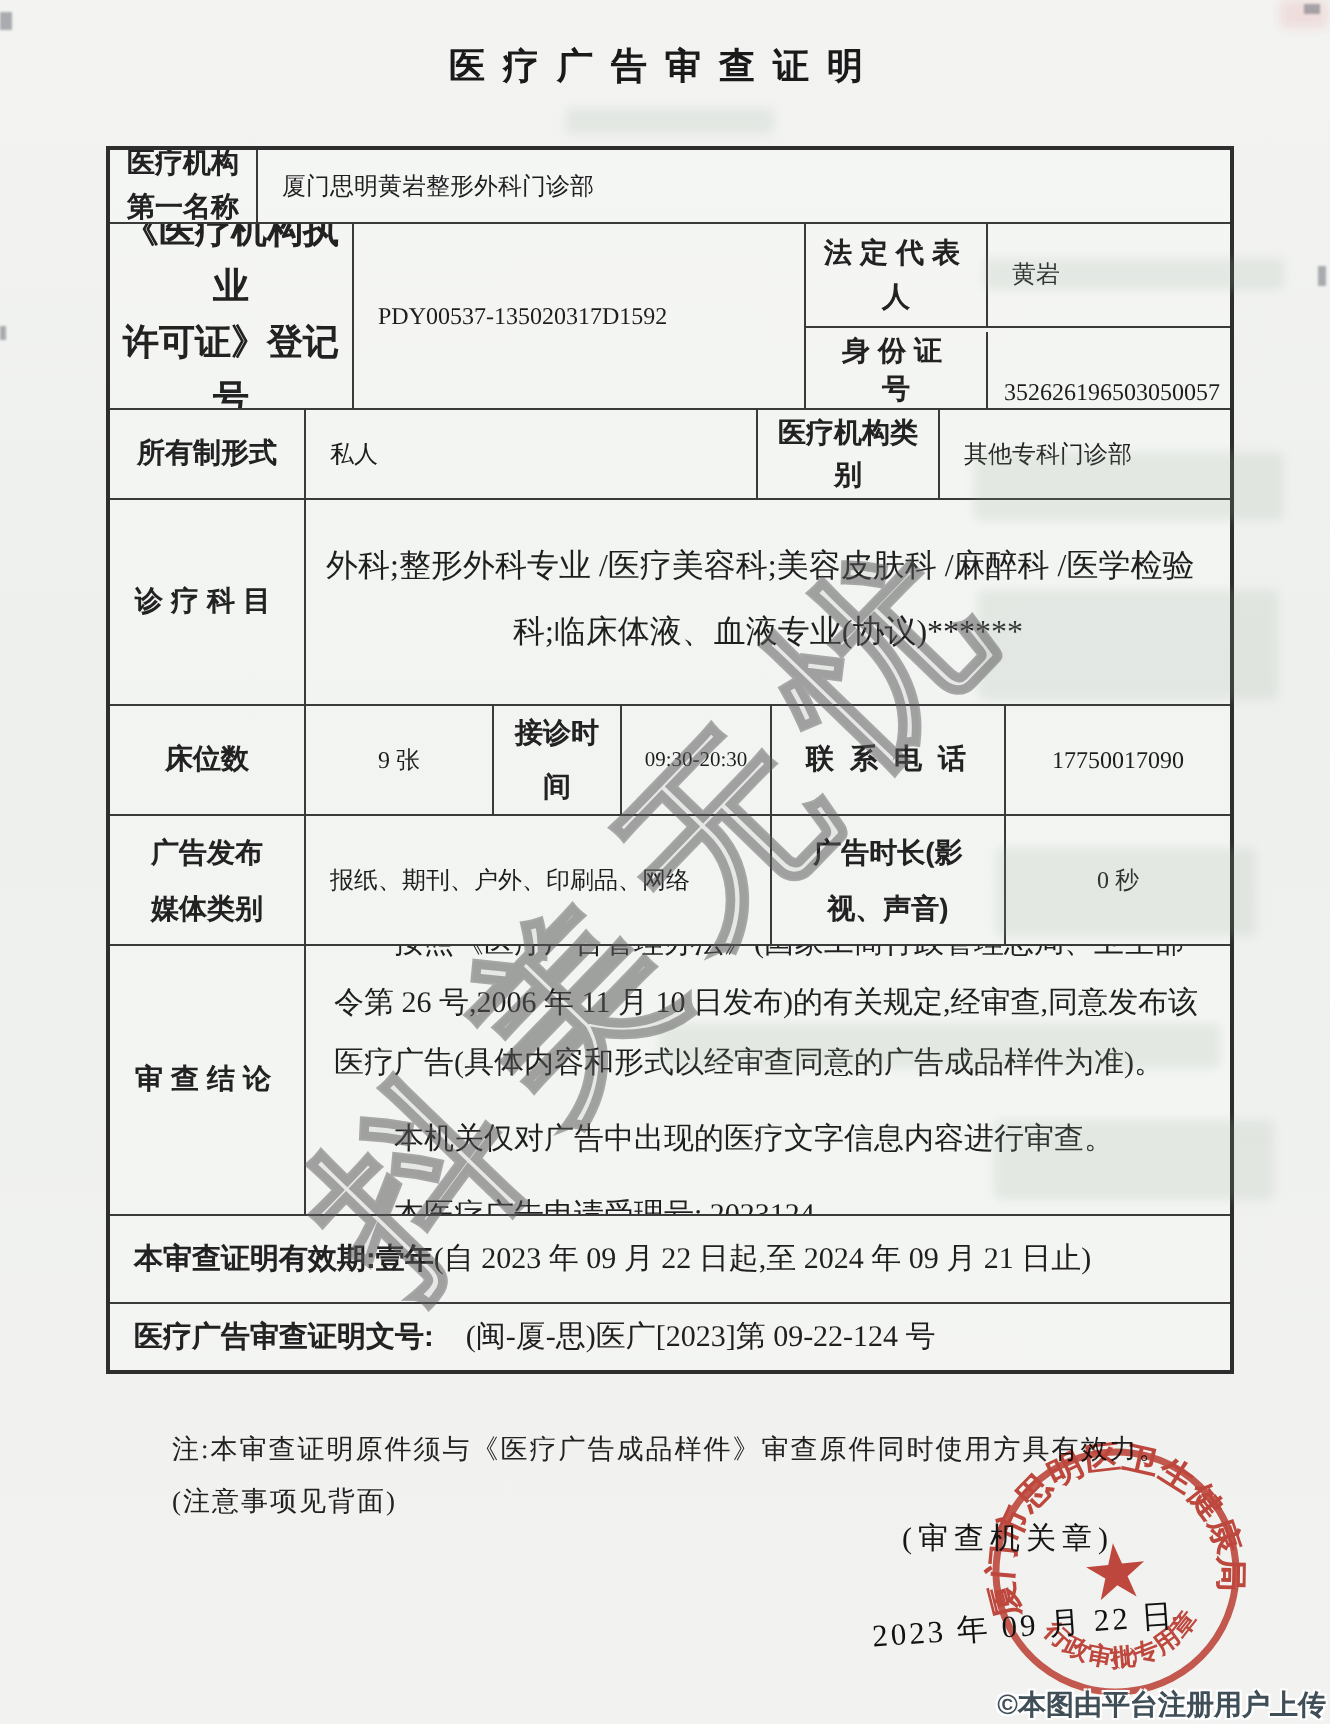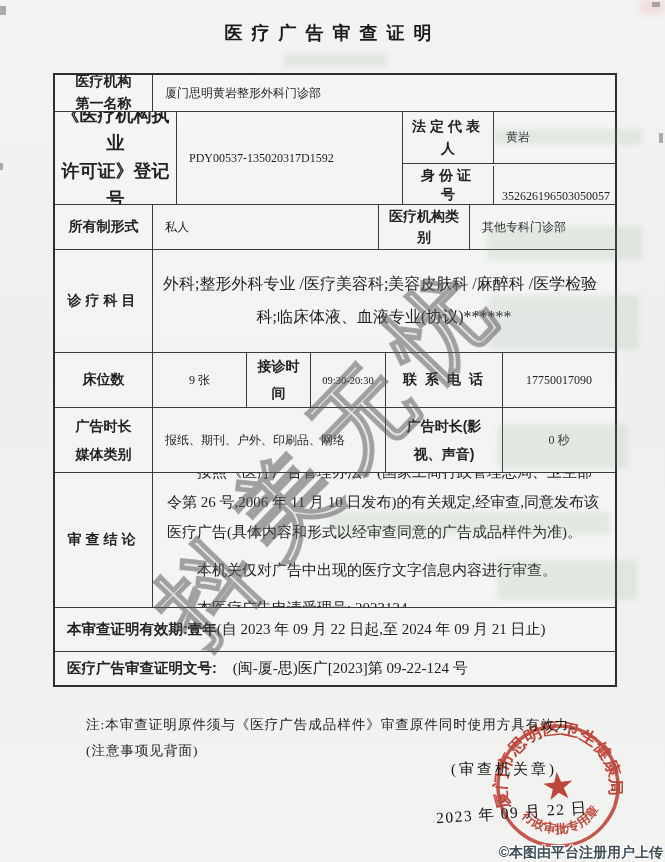--- a/index.html
+++ b/index.html
@@ -78,21 +78,21 @@
   <div class="speck" style="left:652px;top:2px;width:8px;height:5px;"></div>
   <div class="speck" style="left:0;top:6px;width:6px;height:9px;"></div>
   <div class="speck" style="left:659px;top:133px;width:4px;height:10px;"></div>
   <div class="speck" style="left:0;top:163px;width:3px;height:7px;"></div>
 
   <div class="title">医疗广告审查证明</div>
 
   <div class="tbl">
 
     <div class="row" style="height:37px;">
-      <div class="c lab" style="width:98px;text-align:right;">
+      <div class="c lab" style="width:74px;text-align:right;">
         <div>医疗机构</div>
         <div>第一名称</div>
       </div>
       <div class="c val last" style="flex:1;">厦门思明黄岩整形外科门诊部</div>
     </div>
 
     <div class="row" style="height:93px;">
       <div class="c lab" style="width:122px;font-size:18px;">
         <div>《医疗机构执业</div>
         <div>许可证》登记号</div>
@@ -142,21 +142,21 @@
         <div>接诊时</div>
         <div>间</div>
       </div>
       <div class="c val cen small" style="width:75px;">09:30-20:30</div>
       <div class="c lab ls8" style="width:117px;padding-left:6px;">联系电话</div>
       <div class="c val cen last" style="flex:1;">17750017090</div>
     </div>
 
     <div class="row" style="height:65px;">
       <div class="c lab" style="width:98px;line-height:2.0;">
-        <div>广告时长</div>
+        <div>广告发布</div>
         <div>媒体类别</div>
       </div>
       <div class="c val" style="width:233px;">报纸、期刊、户外、印刷品、网络</div>
       <div class="c lab" style="width:117px;line-height:2.0;font-weight:600;">
         <div>广告时长(影</div>
         <div>视、声音)</div>
       </div>
       <div class="c val cen last" style="flex:1;">0 秒</div>
     </div>
 

